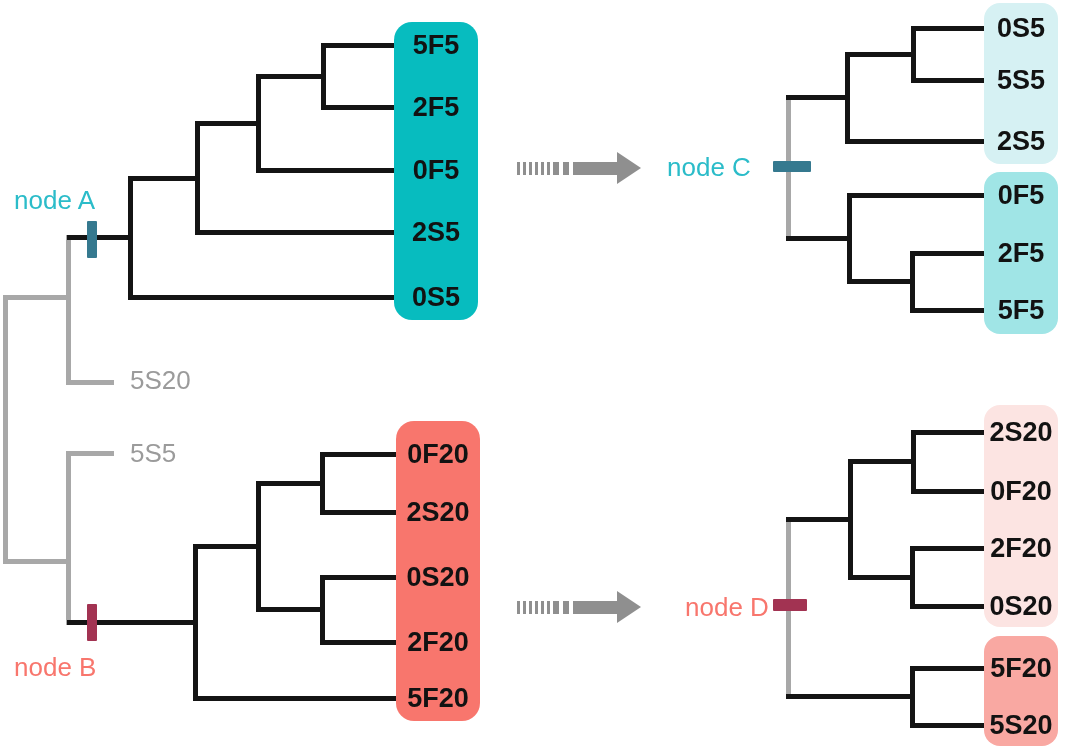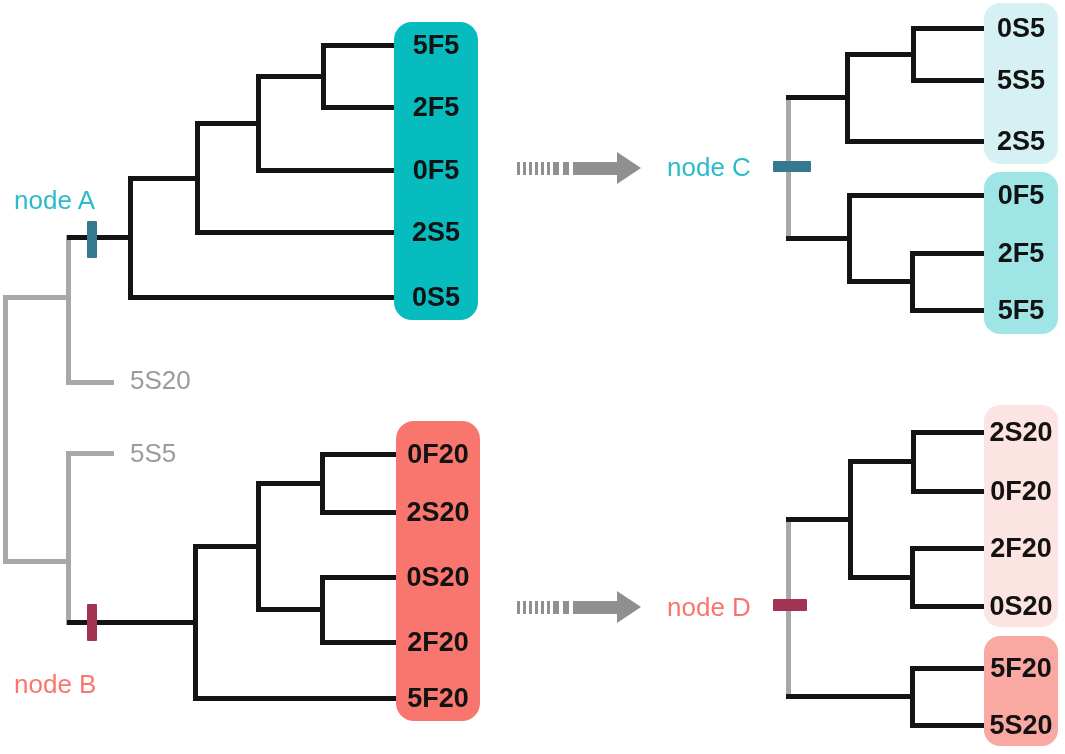--- a/index.html
+++ b/index.html
@@ -77,38 +77,38 @@
     <div class="leaf" style="top:33px">0F20</div>
     <div class="leaf" style="top:91px">2S20</div>
     <div class="leaf" style="top:156px">0S20</div>
     <div class="leaf" style="top:221px">2F20</div>
     <div class="leaf" style="top:277px">5F20</div>
   </div>
 
   <div class="tick" style="left:87px;top:221px;width:10px;height:37px;background:var(--tick_teal)"></div>
   <div class="tick" style="left:87px;top:604px;width:10px;height:37px;background:var(--tick_maroon)"></div>
   <div class="lbl teal" style="left:14px;top:200px">node A</div>
-  <div class="lbl salmon" style="left:14px;top:684px">node B</div>
+  <div class="lbl salmon" style="left:14px;top:667px">node B</div>
   <div class="lbl gray" style="left:130px;top:380px">5S20</div>
   <div class="lbl gray" style="left:130px;top:453px">5S5</div>
 
   <div class="arrow" style="left:517px;top:152px">
     <div class="t1"></div>
     <div class="t2"></div>
     <div class="shaft"></div>
     <div class="head"></div>
   </div>
   <div class="arrow" style="left:517px;top:591px">
     <div class="t1"></div>
     <div class="t2"></div>
     <div class="shaft"></div>
     <div class="head"></div>
   </div>
   <div class="lbl teal" style="left:667px;top:167px">node C</div>
-  <div class="lbl salmon" style="left:667px;top:607px">node D</div>
+  <div class="lbl salmon" style="left:685px;top:607px">node D</div>
 
   <div class="seg gray" style="left:786px;top:95px;width:5px;height:146px"></div>
   <div class="seg" style="left:786px;top:95px;width:61px;height:5px"></div>
   <div class="seg" style="left:786px;top:236px;width:63px;height:5px"></div>
   <div class="seg" style="left:845px;top:52px;width:5px;height:92px"></div>
   <div class="seg" style="left:845px;top:52px;width:68px;height:5px"></div>
   <div class="seg" style="left:911px;top:26px;width:5px;height:57px"></div>
   <div class="seg" style="left:911px;top:26px;width:79px;height:5px"></div>
   <div class="seg" style="left:911px;top:78px;width:79px;height:5px"></div>
   <div class="seg" style="left:845px;top:139px;width:145px;height:5px"></div>

